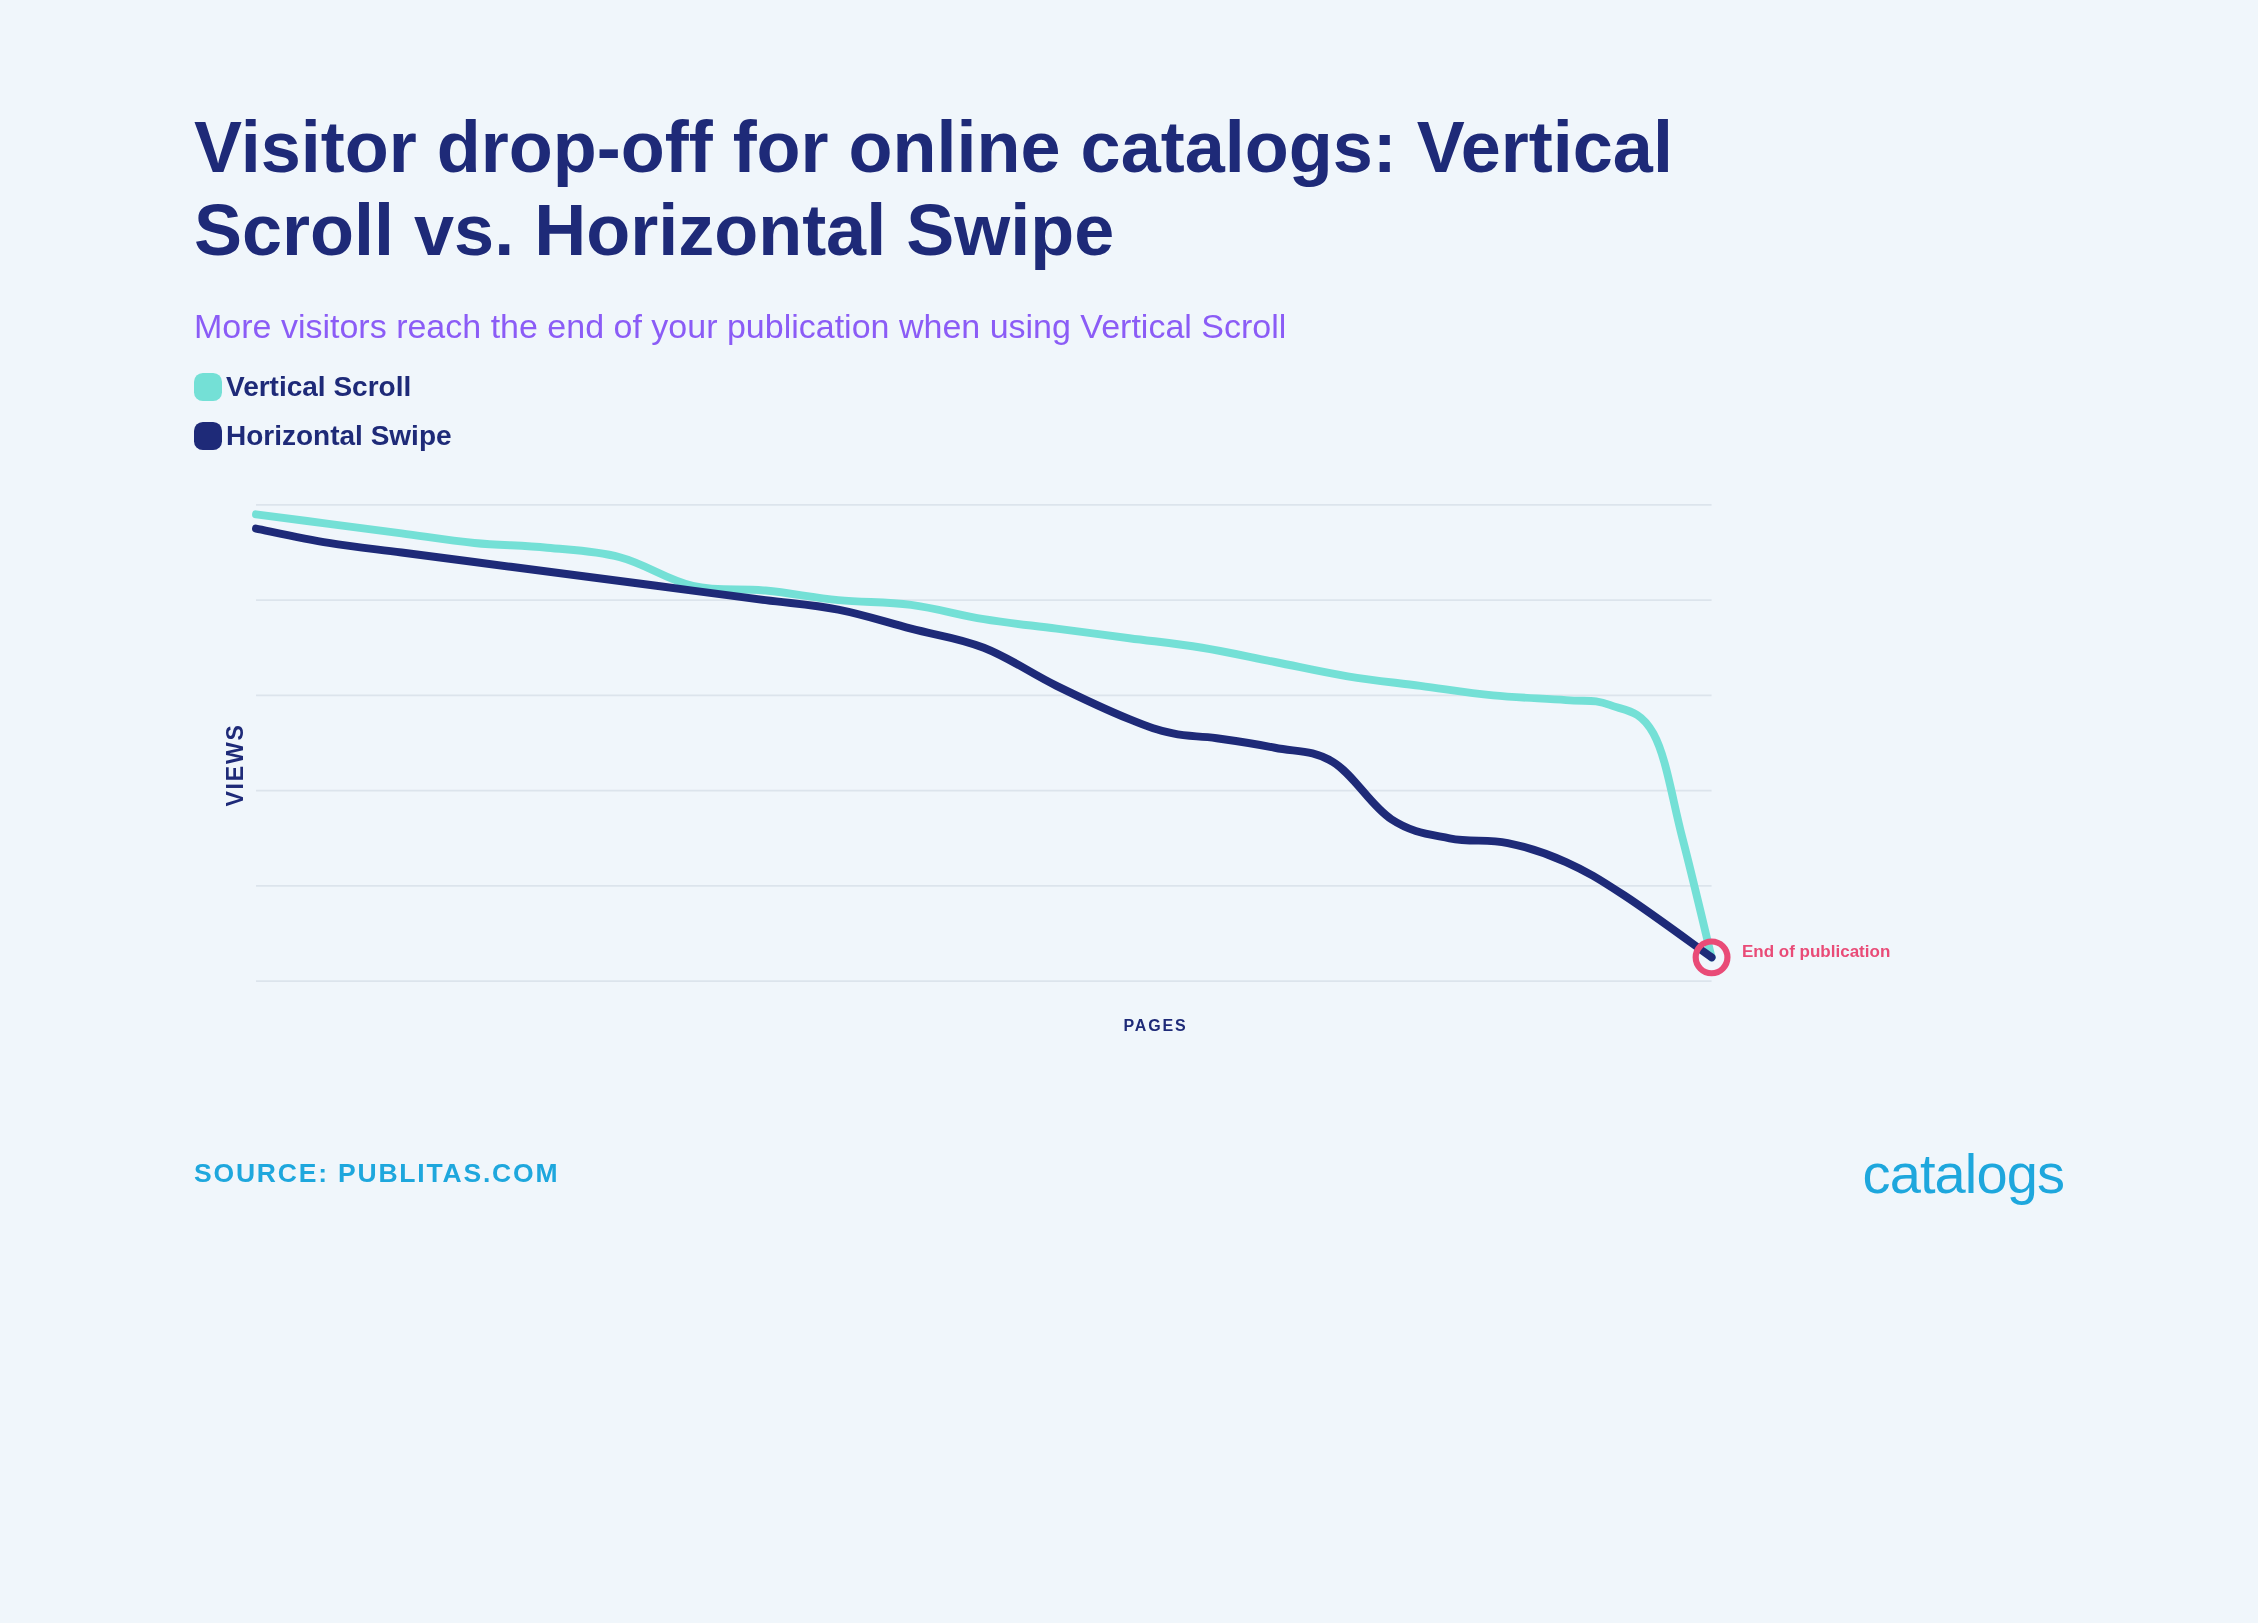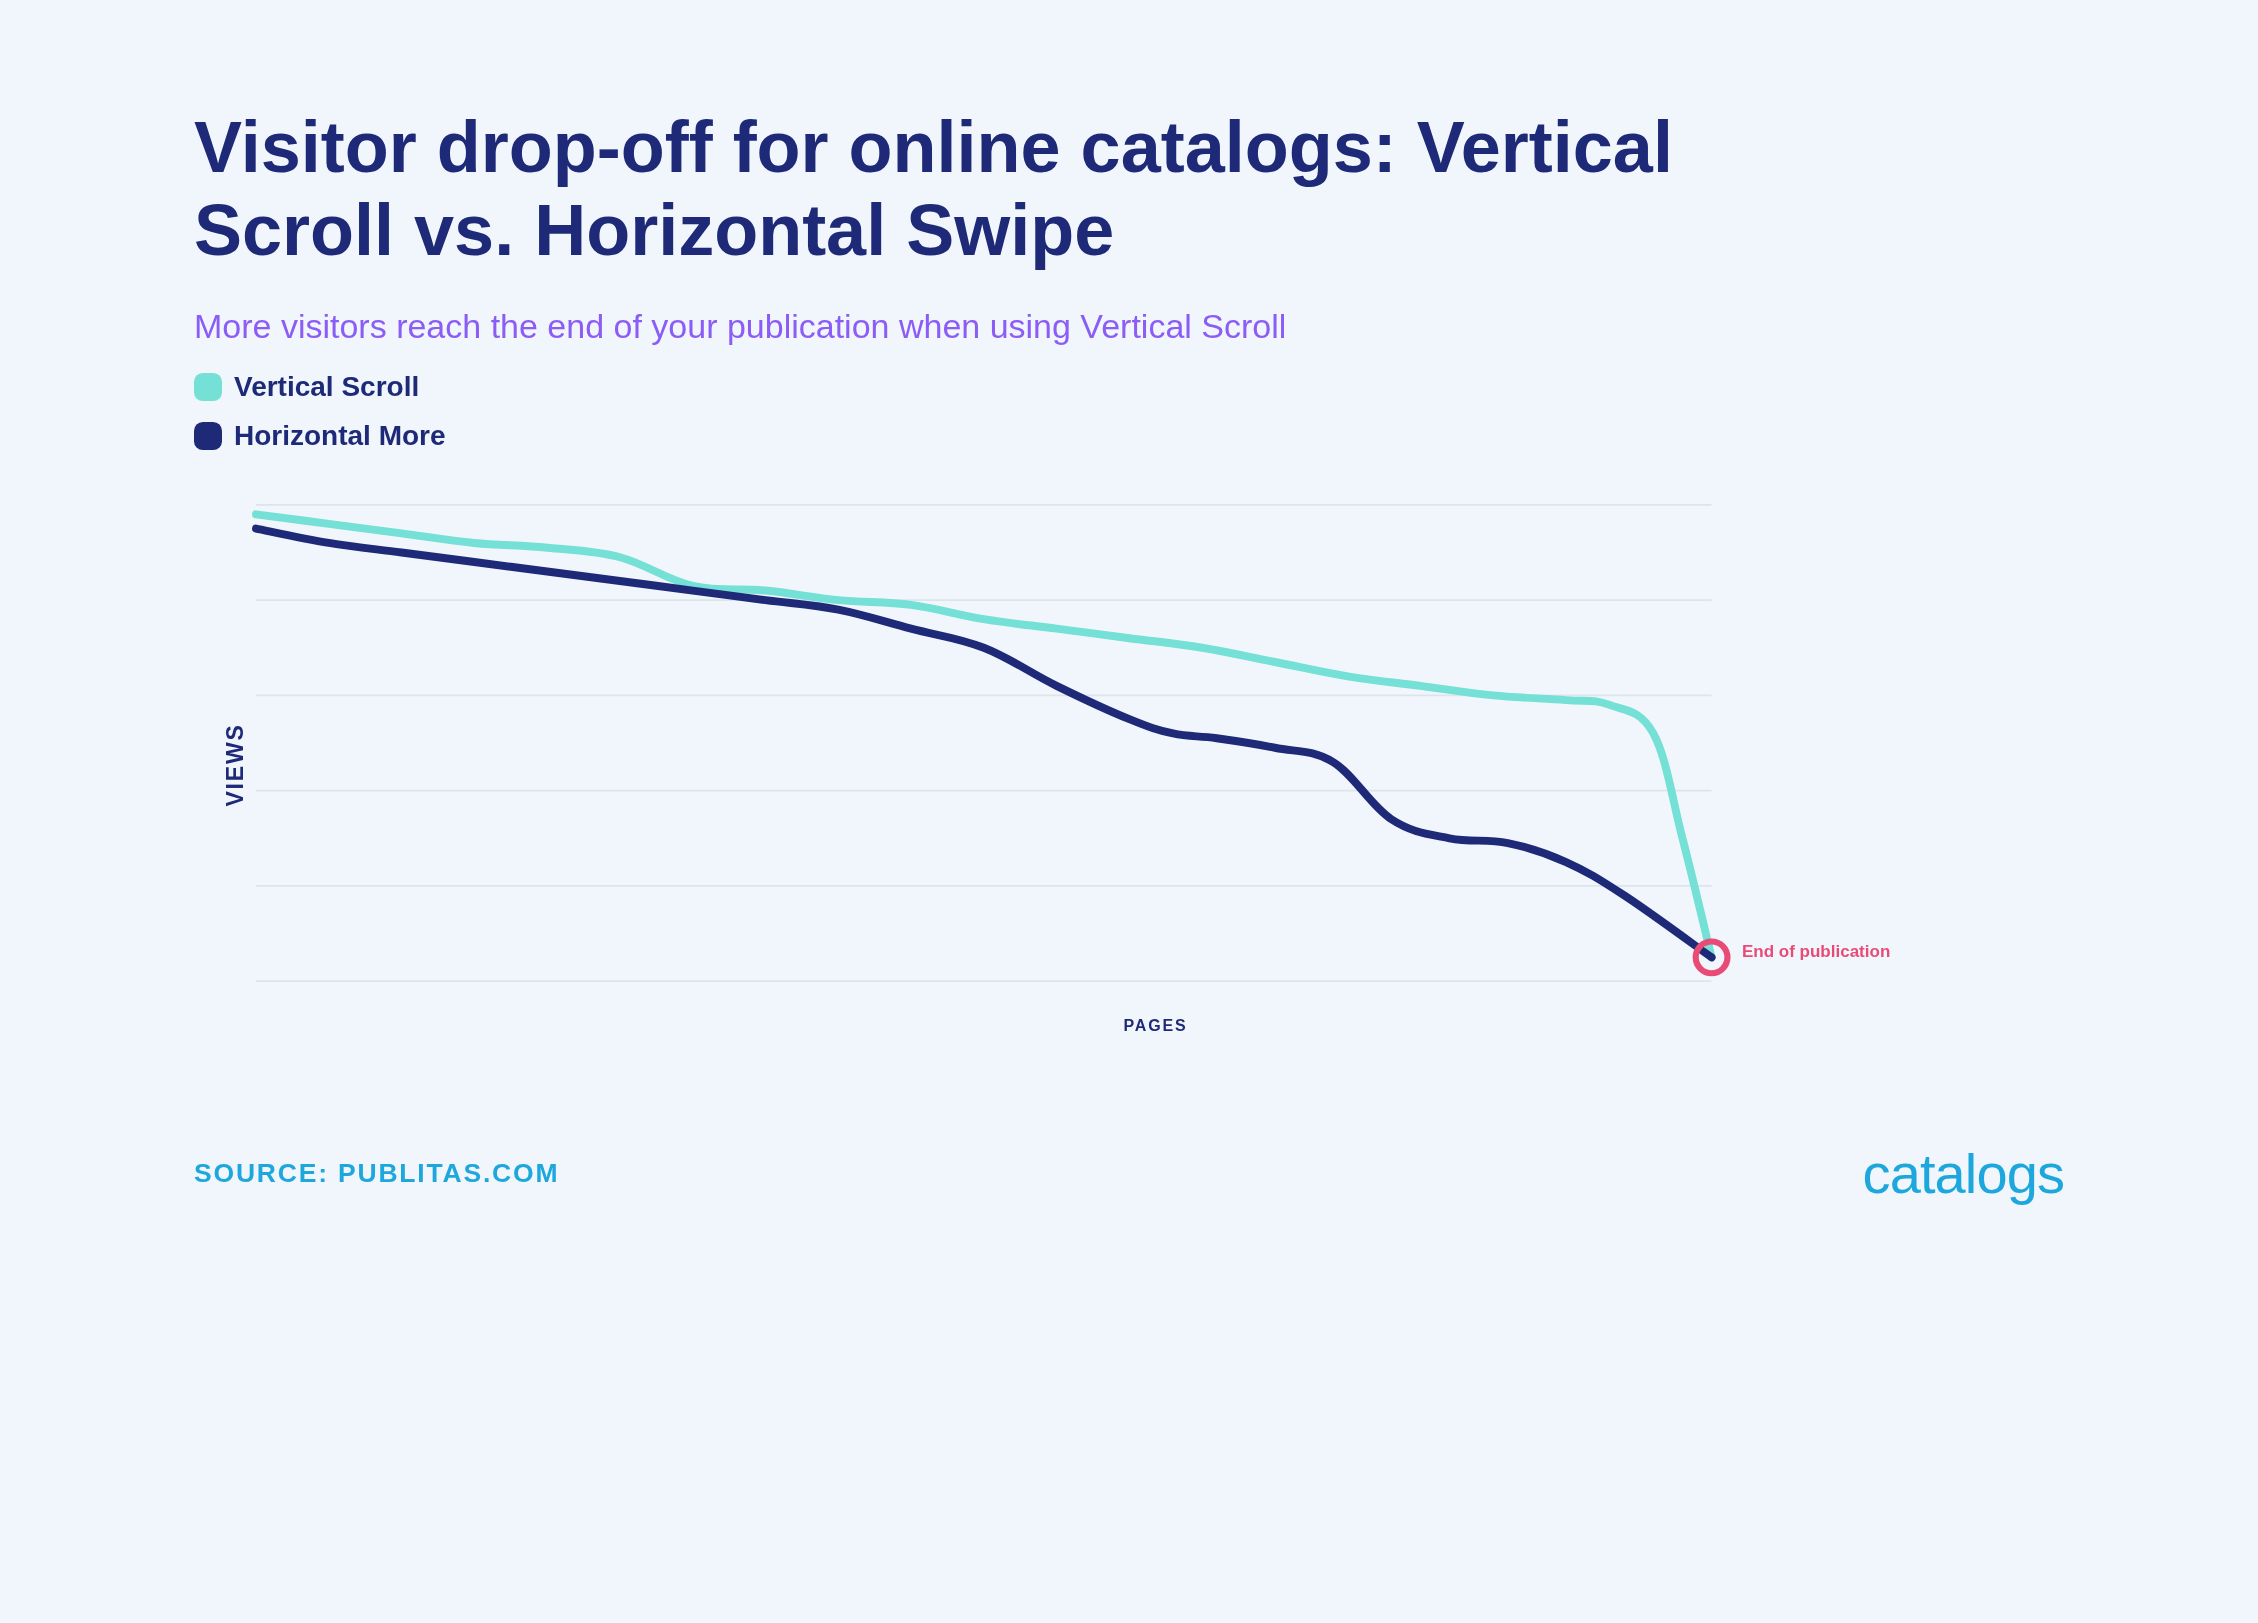--- a/index.html
+++ b/index.html
@@ -24,21 +24,21 @@
     font-weight: 400;
     color: #8b5cf6;
     margin-bottom: 25px;
   }
   .legend {
     margin-bottom: 44px;
   }
   .legend-item {
     display: flex;
     align-items: center;
-    gap: 12px;
+    gap: 4px;
     margin-bottom: 17.6px;
   }
   .swatch {
     width: 28px;
     height: 28px;
     border-radius: 8.8px;
   }
   .swatch-teal { background: #74e0d6; }
   .swatch-navy { background: #1e2a78; }
   .legend-label {
@@ -101,21 +101,21 @@
 <h1 class="title">Visitor drop-off for online catalogs: Vertical Scroll vs. Horizontal Swipe</h1>
 <p class="subtitle">More visitors reach the end of your publication when using Vertical Scroll</p>
 
 <div class="legend">
   <div class="legend-item">
     <span class="swatch swatch-teal"></span>
     <span class="legend-label">Vertical Scroll</span>
   </div>
   <div class="legend-item">
     <span class="swatch swatch-navy"></span>
-    <span class="legend-label">Horizontal More</span>
+    <span class="legend-label">Horizontal Swipe</span>
   </div>
 </div>
 
 <div class="chart-wrap">
   <div class="yaxis-label">VIEWS</div>
   <svg id="chart-svg" width="1553" height="494" viewBox="0 0 1760 560">
       <line x1="10" y1="10" x2="1660" y2="10" stroke="#dce4ec" stroke-width="2"></line>
       <line x1="10" y1="118" x2="1660" y2="118" stroke="#dce4ec" stroke-width="2"></line>
       <line x1="10" y1="226" x2="1660" y2="226" stroke="#dce4ec" stroke-width="2"></line>
       <line x1="10" y1="334" x2="1660" y2="334" stroke="#dce4ec" stroke-width="2"></line>

